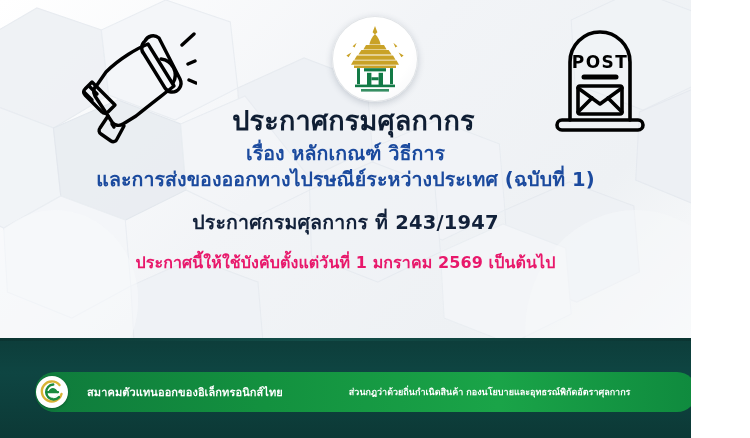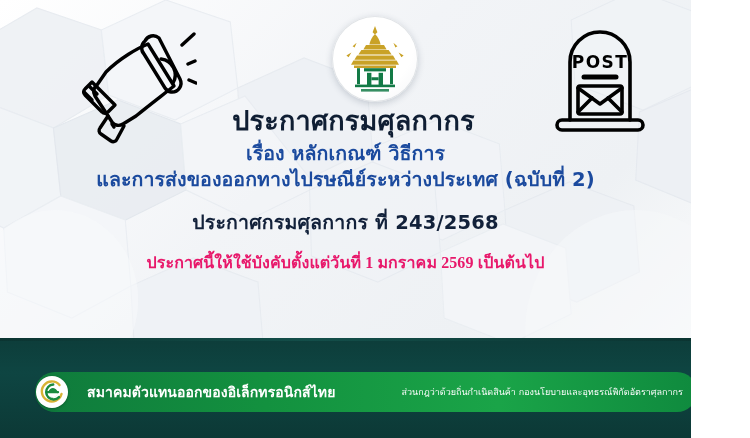--- a/index.html
+++ b/index.html
@@ -46,30 +46,30 @@
     left:35px; right:-6px; bottom:26px;
     height:40px;
     border-radius:22px;
     background:linear-gradient(90deg,#0f7a3c 0%,#13913f 35%,#1aa448 70%,#0f8a3e 100%);
     display:flex; align-items:center;
     padding-left:44px;
     overflow:hidden;
   }
   .footer-left-text {
     color:#ffffff;
-    font-size:14px;
+    font-size:11px;
     font-weight:700;
     letter-spacing:.1px;
     white-space:nowrap;
     margin-left:8px;
   }
   .footer-right-text {
     color:#ffffff;
     font-size:9px;
-    font-weight:400;
+    font-weight:700;
     white-space:nowrap;
     margin-left:66px;
   }
 
   
   .assoc-logo {
     position:absolute;
     left:36px; bottom:30px;
     width:32px; height:32px;
     border-radius:50%;
@@ -136,21 +136,20 @@
     font-weight:700;
     margin-top:14px;
     letter-spacing:.2px;
   }
   .effective-date {
     color:#e8186b;
     font-size:16px;
     font-weight:700;
     margin-top:12px;
     letter-spacing:.1px;
-    font-family:Liberation Serif, serif;
   }
 </style>
 </head>
 <body>
 
 <div class="poster">
 
   <div class="bg-base"></div>
   <div class="bg-poly">
     <svg viewBox="0 0 750 438" preserveAspectRatio="none" xmlns="http://www.w3.org/2000/svg">
@@ -233,23 +232,23 @@
       <g fill="#000000" font-family="DejaVu Sans, sans-serif" font-size="17" font-weight="700" letter-spacing="1.4">
         <text x="52" y="46" text-anchor="middle">POST</text>
       </g>
     </svg>
   </div>
 
   <div class="text-block">
     <div class="title-main">ประกาศกรมศุลกากร</div>
     <div class="subtitle">
       <span class="l1">เรื่อง หลักเกณฑ์ วิธีการ</span>
-      <span class="l3">และการส่งของออกทางไปรษณีย์ระหว่างประเทศ (ฉบับที่ 2)</span>
+      <span class="l3">และการส่งของออกทางไปรษณีย์ระหว่างประเทศ (ฉบับที่ 1)</span>
     </div>
-    <div class="doc-number">ประกาศกรมศุลกากร ที่ 243/2568</div>
+    <div class="doc-number">ประกาศกรมศุลกากร ที่ 243/1947</div>
     <div class="effective-date">ประกาศนี้ให้ใช้บังคับตั้งแต่วันที่ 1 มกราคม 2569 เป็นต้นไป</div>
   </div>
 
   <div class="bottom-band"></div>
 
   <div class="green-pill">
     <span class="footer-left-text">สมาคมตัวแทนออกของอิเล็กทรอนิกส์ไทย</span>
     <span class="footer-right-text">ส่วนกฎว่าด้วยถิ่นกำเนิดสินค้า กองนโยบายและอุทธรณ์พิกัดอัตราศุลกากร</span>
   </div>
 

